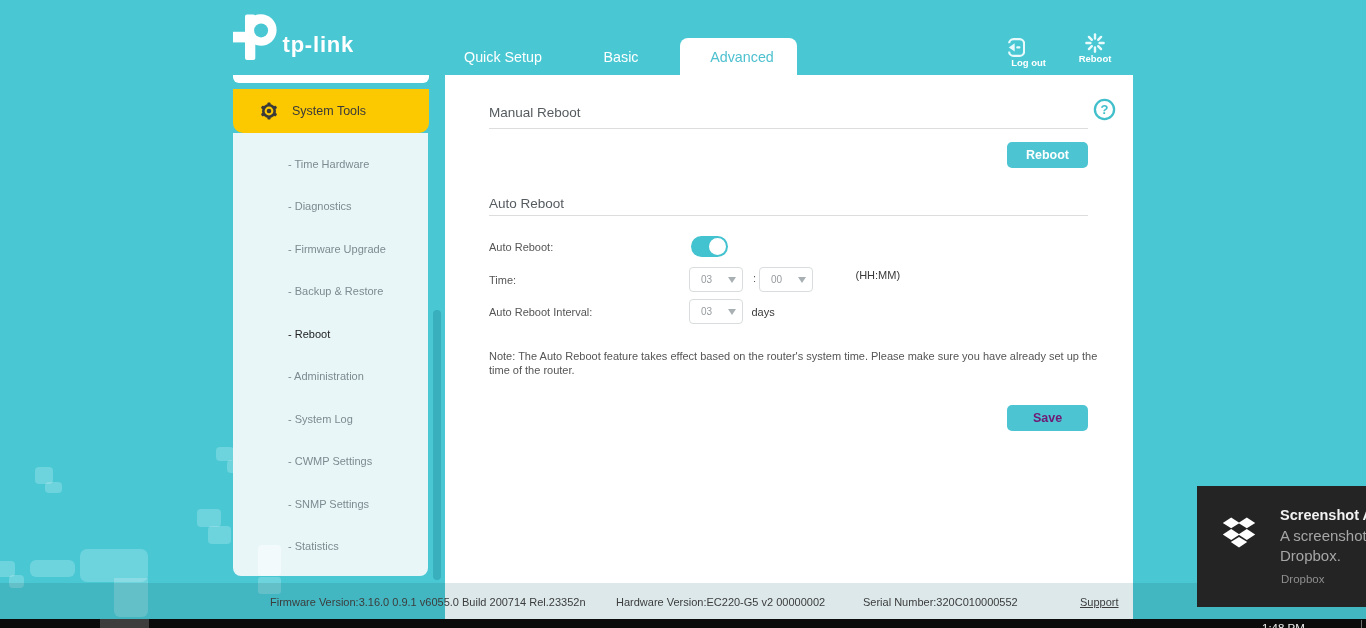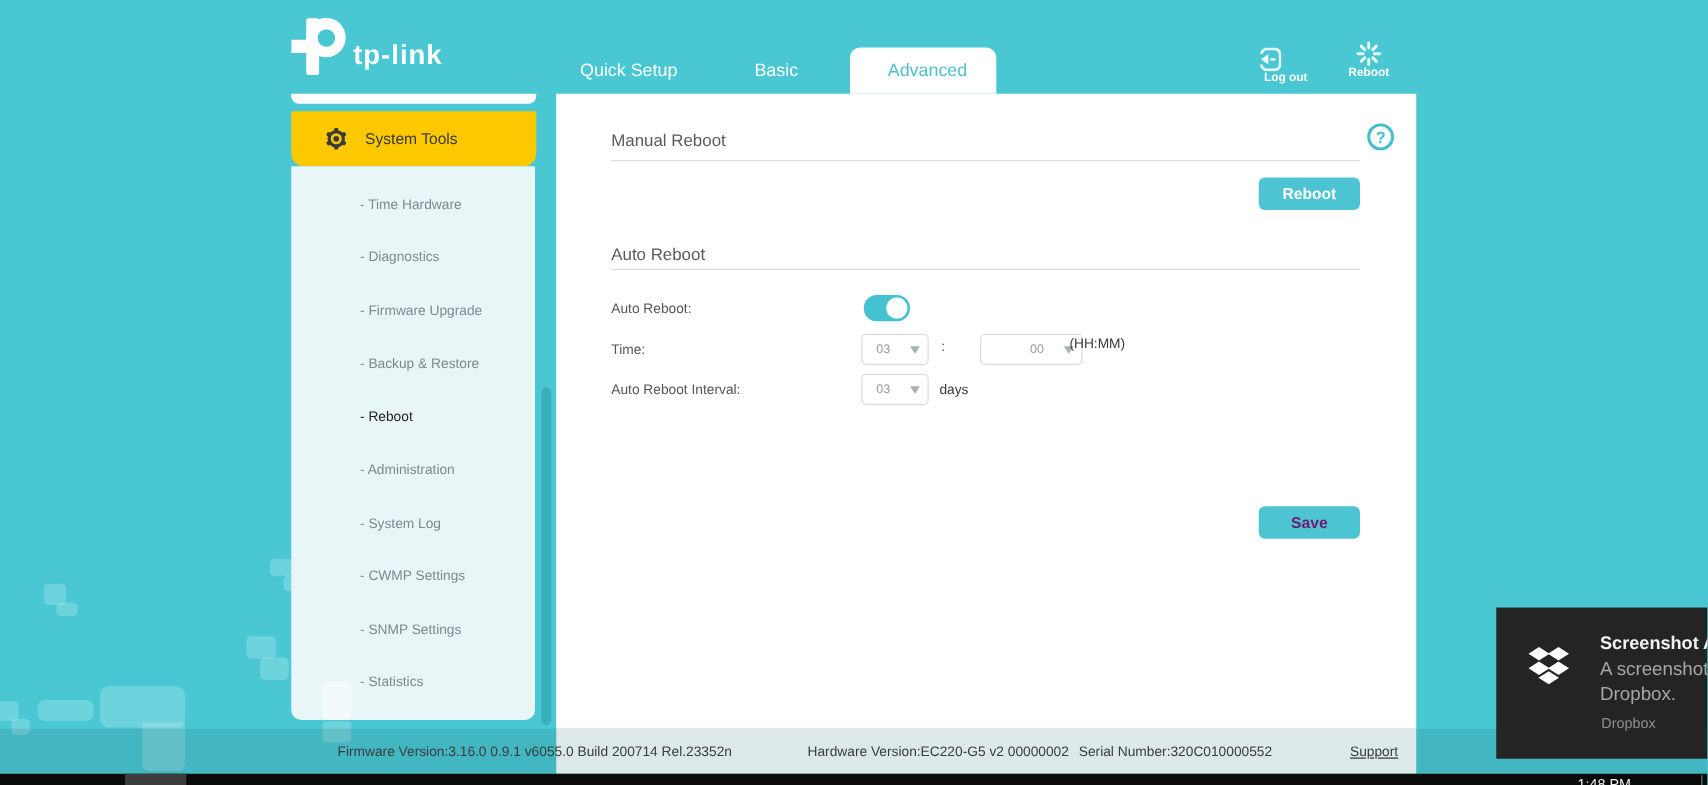--- a/index.html
+++ b/index.html
@@ -114,45 +114,46 @@
   <div style="position:absolute;left:246px;top:160.5px;width:37px;height:21px;background:#43C2CF;border-radius:10.5px;">
     <div style="position:absolute;right:2px;top:2px;width:17px;height:17px;background:#fff;border-radius:50%;"></div>
   </div>
 
   <div style="position:absolute;left:44px;top:198.5px;font-size:11px;color:#555;">Time:</div>
   <div style="position:absolute;left:244px;top:192px;width:52px;height:23px;border:1px solid #D9DDDE;border-radius:4px;font-size:10px;color:#969B9E;line-height:23px;">
     <span style="margin-left:11px;">03</span>
     <span style="position:absolute;right:6px;top:8.5px;width:0;height:0;border-left:4.5px solid transparent;border-right:4.5px solid transparent;border-top:6px solid #A9B0B4;"></span>
   </div>
   <div style="position:absolute;left:308px;top:197px;font-size:11px;color:#555;">:</div>
-  <div style="position:absolute;left:339px;top:192px;width:52px;height:23px;border:1px solid #D9DDDE;border-radius:4px;font-size:10px;color:#969B9E;line-height:23px;padding-left:28px;">
+  <div style="position:absolute;left:314px;top:192px;width:52px;height:23px;border:1px solid #D9DDDE;border-radius:4px;font-size:10px;color:#969B9E;line-height:23px;">
     <span style="margin-left:11px;">00</span>
     <span style="position:absolute;right:6px;top:8.5px;width:0;height:0;border-left:4.5px solid transparent;border-right:4.5px solid transparent;border-top:6px solid #A9B0B4;"></span>
   </div>
   <div style="position:absolute;left:394.5px;top:194px;font-size:11px;color:#3A3A3A;padding-left:16px;">(HH:MM)</div>
 
   <div style="position:absolute;left:44px;top:230.5px;font-size:11px;color:#555;">Auto Reboot Interval:</div>
   <div style="position:absolute;left:244px;top:224px;width:52px;height:23px;border:1px solid #D9DDDE;border-radius:4px;font-size:10px;color:#969B9E;line-height:23px;">
     <span style="margin-left:11px;">03</span>
     <span style="position:absolute;right:6px;top:8.5px;width:0;height:0;border-left:4.5px solid transparent;border-right:4.5px solid transparent;border-top:6px solid #A9B0B4;"></span>
   </div>
   <div style="position:absolute;left:306.5px;top:230.5px;font-size:11px;color:#3A3A3A;">days</div>
 
+  <div style="position:absolute;left:44px;top:274px;width:620px;font-size:11px;line-height:14px;color:#555;">Note: The Auto Reboot feature takes effect based on the router's system time. Please make sure you have already set up the<br>time of the router.</div>
 
   <div style="position:absolute;left:562px;top:330px;width:81px;height:26px;background:#4CC4D2;border-radius:5px;color:#701a75;font-size:12.5px;font-weight:bold;text-align:center;line-height:26px;">Save</div>
 
   <svg style="position:absolute;left:648px;top:23px;" width="23" height="23" viewBox="0 0 23 23">
     <circle cx="11.5" cy="11.5" r="9.6" fill="none" stroke="#41BFCB" stroke-width="2.3"></circle>
     <text x="11.5" y="16.3" font-size="13" font-weight="bold" fill="#41BFCB" text-anchor="middle">?</text>
   </svg>
 </div>
 
 <div class="abs" style="left:445px;top:583px;width:688px;height:36px;background:#DCE8EA;"></div>
 <div class="abs" style="left:270px;top:595.5px;font-size:11px;color:#3C3C3C;">Firmware Version:3.16.0 0.9.1 v6055.0 Build 200714 Rel.23352n</div>
-<div class="abs" style="left:646px;top:595.5px;font-size:11px;color:#3C3C3C;">Hardware Version:EC220-G5 v2 00000002</div>
+<div class="abs" style="left:616px;top:595.5px;font-size:11px;color:#3C3C3C;">Hardware Version:EC220-G5 v2 00000002</div>
 <div class="abs" style="left:863px;top:595.5px;font-size:11px;color:#3C3C3C;">Serial Number:320C010000552</div>
 <div class="abs" style="left:1080px;top:595.5px;font-size:11px;color:#3C3C3C;text-decoration:underline;">Support</div>
 
 <div class="abs" style="left:0;top:619px;width:1366px;height:9px;background:#0B0B0B;"></div>
 <div class="abs" style="left:100px;top:619px;width:49px;height:9px;background:#3D3D3D;"></div>
 <div class="abs" style="left:1262px;top:621.5px;font-size:11.5px;color:#EDEDED;">1:48 PM</div>
 <div class="abs" style="left:1361px;top:620px;width:1px;height:8px;background:#6E6E6E;"></div>
 
 <div class="abs" style="left:1197px;top:486px;width:169px;height:121px;background:#242424;">
   <svg style="position:absolute;left:25px;top:31px;" width="36" height="34" viewBox="0 0 36 34">

